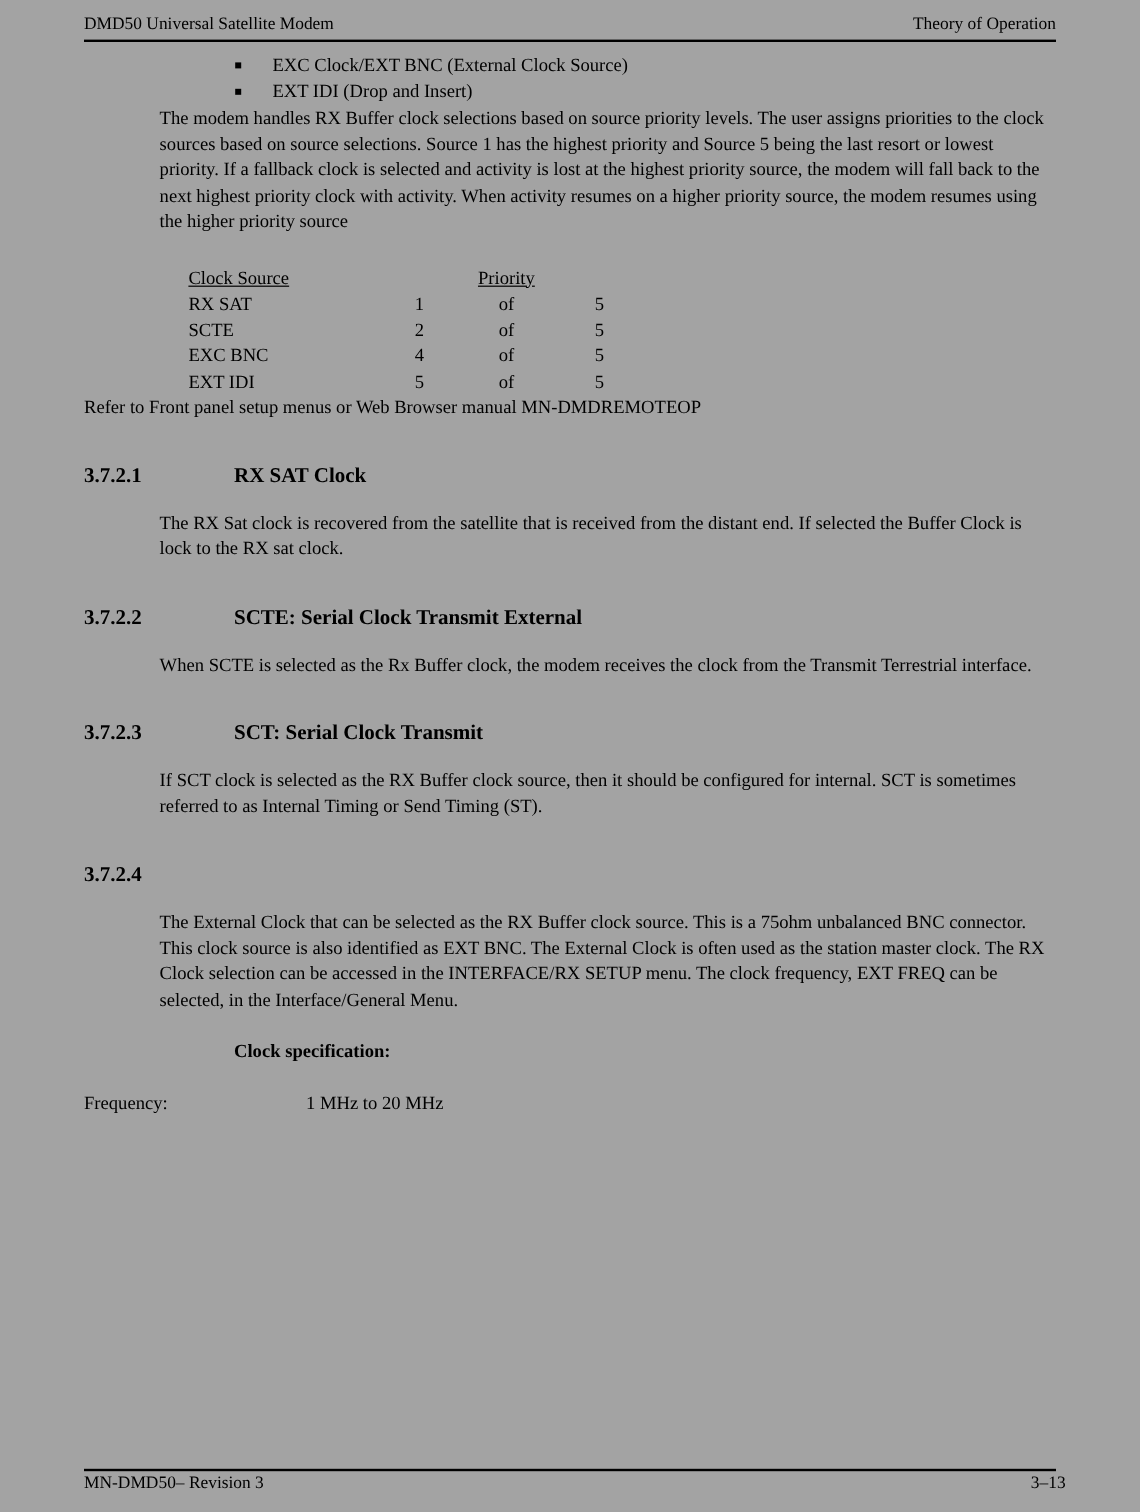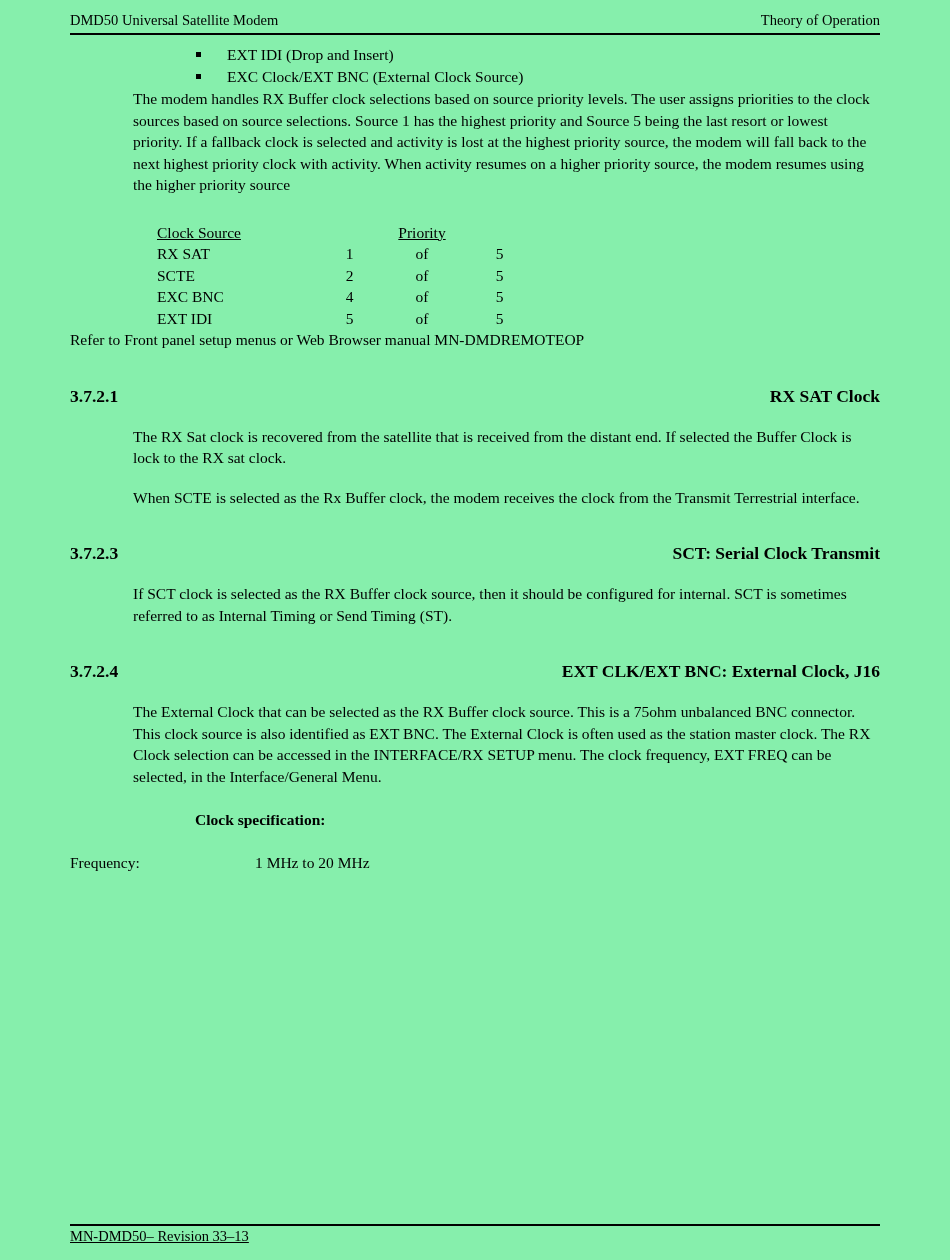--- a/index.html
+++ b/index.html
@@ -1,20 +1,20 @@
 <!DOCTYPE html>
 <html><head>
 <meta charset="utf-8">
 <style>
   * { margin: 0; padding: 0; box-sizing: border-box; }
   html, body { background: #e8e8e8; }
   .page {
     width: 950px;
     height: 1260px;
-    background: #86efac;
+    background: #a3a3a3;
     color: #000000;
     position: relative;
     margin: 0 auto;
     font-family: "Liberation Serif", serif;
     overflow: hidden;
   }
   .page-header {
     position: absolute;
     top: 12px;
     left: 70px;
@@ -71,21 +71,21 @@
   .table-header-cell { text-decoration: underline; }
   .refer-line { }
   .section-heading {
     display: flex;
     font-weight: bold;
     font-size: 17.5px;
     line-height: 24px;
   }
   .section-number { width: 125px; flex: 0 0 auto; }
   .section-body { margin-left: 63px; margin-top: 18px; }
-  .mt-heading { margin-top: 33px; justify-content: space-between; }
+  .mt-heading { margin-top: 33px; }
   .spec-title {
     margin-left: 125px;
     margin-top: 22px;
     font-weight: bold;
   }
   .spec-rows { margin-top: 21px; }
   .spec-row { display: flex; }
   .spec-label { width: 185px; flex: 0 0 auto; }
   .footer-rule {
     position: absolute;
@@ -93,45 +93,45 @@
     right: 70px;
     top: 1224px;
     border-top: 2px solid #000;
   }
   .page-footer {
     position: absolute;
     left: 70px;
     right: 62px;
     top: 1228px;
     display: flex;
+    justify-content: space-between;
     font-size: 14.5px;
-    text-decoration: underline;
   }
 </style>
 </head>
 <body>
 
 <div class="page">
 
   <div class="page-header">
     <span>DMD50 Universal Satellite Modem</span>
     <span>Theory of Operation</span>
   </div>
   <div class="header-rule"></div>
 
   <div class="content">
 
     <div class="bullet-list">
       <div class="bullet-line">
         <span class="bullet-square"></span>
-        <span>EXT IDI (Drop and Insert)</span>
+        <span>EXC Clock/EXT BNC (External Clock Source)</span>
       </div>
       <div class="bullet-line">
         <span class="bullet-square"></span>
-        <span>EXC Clock/EXT BNC (External Clock Source)</span>
+        <span>EXT IDI (Drop and Insert)</span>
       </div>
     </div>
 
     <p class="intro-para">The modem handles RX Buffer clock selections based on source priority levels.  The user assigns priorities to the clock sources based on source selections. Source 1 has the highest priority and Source 5 being the last resort or lowest priority.  If a fallback clock is selected and activity is lost at the highest priority source, the modem will fall back to the next highest priority clock with activity. When activity resumes on a higher priority source, the modem resumes using the higher priority source</p>
 
     <table class="clock-table">
       <tbody>
         <tr>
           <td class="col-source table-header-cell">Clock Source</td>
           <td class="col-num"></td>
@@ -166,31 +166,34 @@
     </table>
 
     <p class="refer-line">Refer to Front panel setup menus or Web Browser manual MN-DMDREMOTEOP</p>
 
     <div class="section-heading mt-heading">
       <span class="section-number">3.7.2.1</span>
       <span>RX SAT Clock</span>
     </div>
     <p class="section-body"> The RX Sat clock is recovered from the satellite that is received from the distant end. If selected the Buffer Clock is lock to the RX sat clock.</p>
 
+    <div class="section-heading mt-heading">
+      <span class="section-number">3.7.2.2</span>
+      <span>SCTE: Serial Clock Transmit External</span>
+    </div>
     <p class="section-body">When SCTE is selected as the Rx Buffer clock, the modem receives the clock from the Transmit Terrestrial interface.</p>
 
     <div class="section-heading mt-heading">
       <span class="section-number">3.7.2.3</span>
       <span>SCT: Serial Clock Transmit</span>
     </div>
     <p class="section-body">If SCT clock is selected as the RX Buffer clock source, then it should be configured for internal. SCT is sometimes referred to as Internal Timing or Send Timing (ST).</p>
 
     <div class="section-heading mt-heading">
       <span class="section-number">3.7.2.4</span>
-      <span>EXT CLK/EXT BNC: External Clock, J16</span>
     </div>
     <p class="section-body">The External Clock that can be selected as the RX Buffer clock source. This is a 75ohm unbalanced BNC connector.  This clock source is also identified as EXT BNC.  The External Clock is often used as the station master clock.  The RX Clock selection can be accessed in the INTERFACE/RX SETUP menu.  The clock frequency, EXT FREQ can be selected, in the Interface/General Menu.</p>
 
     <p class="spec-title">Clock specification:</p>
 
     <div class="spec-rows">
       <div class="spec-row">
         <span class="spec-label">Frequency:</span>
         <span>1 MHz to 20 MHz</span>
       </div>

